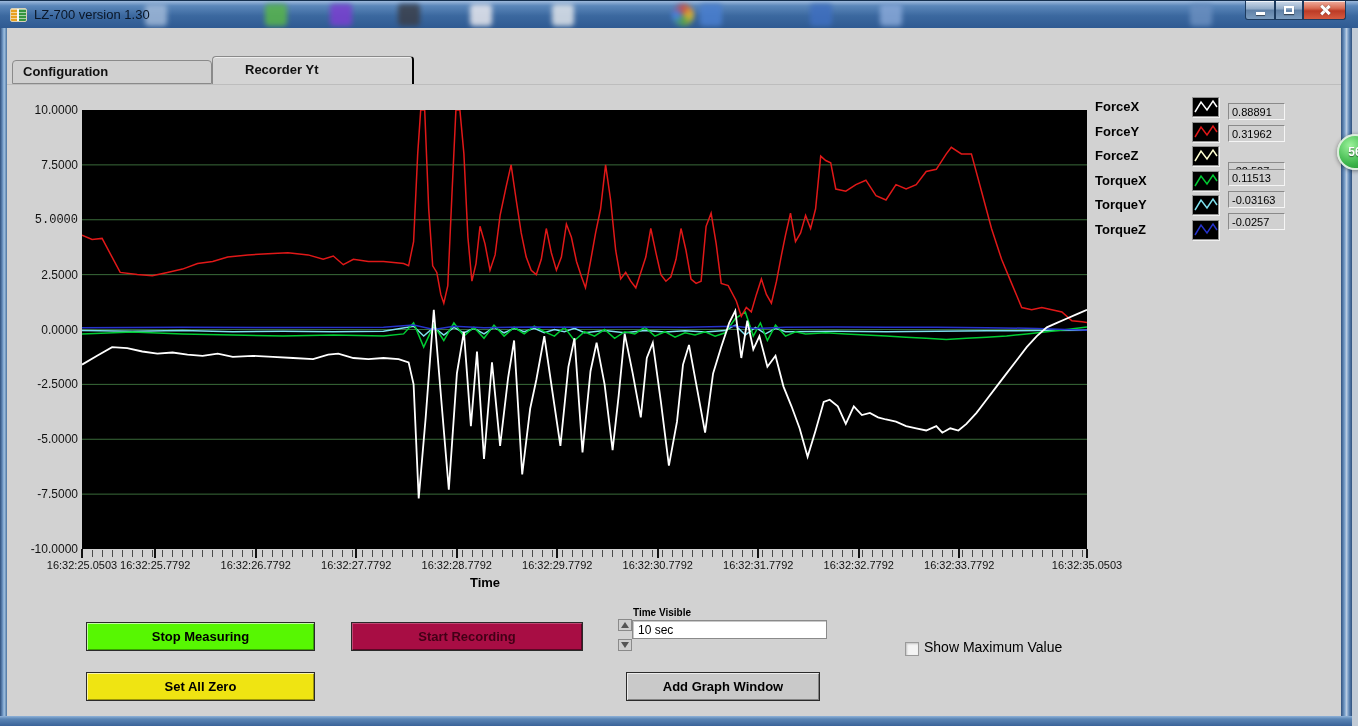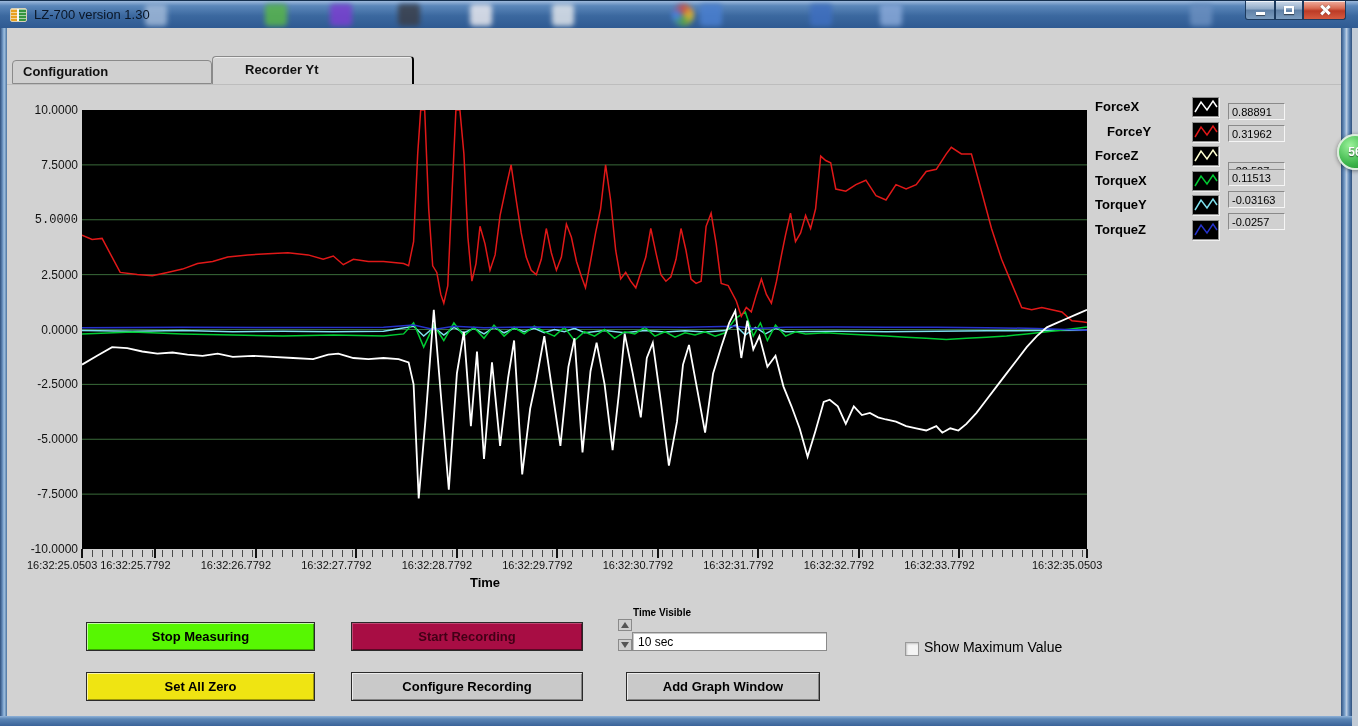--- a/index.html
+++ b/index.html
@@ -51,21 +51,21 @@
     border:1px solid #8a8a8a; border-radius:4px 4px 0 0; padding-left:10px; }
   .tab.active { background:#d4d4d4; border-bottom:none; border-right:2px solid #000;
     box-shadow:inset 0 1px 0 #eee; padding-left:32px; z-index:3; }
 
   
   .plot { position:absolute; left:82px; top:110px; width:1005px; height:439px; background:#000; }
   .ylabel { position:absolute; width:58px; text-align:right; font-size:12px; color:#111; left:20px; }
   .tickstrip { position:absolute; left:82px; top:550px; width:1005px; height:7px;
     background:repeating-linear-gradient(90deg,#4a4a4a 0 1px, transparent 1px 10px); }
   .majortick { position:absolute; top:549px; width:2px; height:9px; background:#111; }
-  .xlabel { position:absolute; top:559px; width:110px; font-size:11px; color:#111; }
+  .xlabel { position:absolute; top:559px; width:110px; text-align:center; font-size:11px; color:#111; }
   .time-label { position:absolute; left:455px; top:575px; width:60px; text-align:center; font-weight:bold; font-size:13px; color:#000; }
 
   
   .lg-label { position:absolute; left:1095px; width:92px; font-weight:bold; font-size:13px; color:#000; }
   .lg-sample { position:absolute; left:1192px; width:27px; height:20px; background:#000;
     border:1px solid #909090; box-shadow:1px 1px 0 #f0f0f0; }
   .lg-value { position:absolute; left:1228px; width:57px; height:17px; background:#d0d0d0; font-size:11px;
     border-top:1px solid #8a8a8a; border-left:1px solid #8a8a8a; border-bottom:1px solid #f5f5f5; border-right:1px solid #f5f5f5;
     padding:2px 0 0 3px; color:#000; overflow:hidden; }
 
@@ -76,21 +76,21 @@
     font-family:"Liberation Sans","DejaVu Sans",sans-serif; }
   .btn.green   { background:#57f702; }
   .btn.yellow  { background:#efe412; }
   .btn.gray    { background:#c9c9c9; }
   .btn.crimson { background:#a80d44; color:#42randomness0016; color:#420016;
     box-shadow:inset 1px 1px 0 rgba(255,255,255,.25), inset -1px -1px 0 rgba(0,0,0,.45); }
 
   .tv-label { position:absolute; left:633px; top:607px; font-size:10px; font-weight:bold; color:#000; }
   .tv-input { position:absolute; left:632px; top:620px; width:195px; height:19px; background:#fff;
     border:1px solid #8a8a8a; box-shadow:inset 1px 1px 0 #c8c8c8; font-size:12px; padding-left:5px;
-    font-family:"Liberation Sans","DejaVu Sans",sans-serif;margin-top:12px; }
+    font-family:"Liberation Sans","DejaVu Sans",sans-serif; }
   .spin { position:absolute; left:618px; width:14px; height:12px; background:#cfcfcf; border:1px solid #8a8a8a;
     display:flex; align-items:center; justify-content:center; }
   .spin::after { content:""; width:0; height:0; border-left:4px solid transparent; border-right:4px solid transparent; }
   .spin.up { top:619px; } .spin.up::after { border-bottom:6px solid #555; }
   .spin.down { top:639px; } .spin.down::after { border-top:6px solid #555; }
 
   .checkbox { position:absolute; left:905px; top:642px; width:14px; height:14px; background:#f4f4f4;
     border:1px solid #9a9a9a; box-shadow:inset 1px 1px 2px rgba(0,0,0,.2); }
   .cb-label { position:absolute; left:924px; top:639px; font-weight:normal; font-size:14px; color:#000; }
 
@@ -198,21 +198,21 @@
       <div class="majortick" style="left: 1086px;"></div>
       <div class="xlabel" style="left: 1032px;">16:32:35.0503</div>
     </div>
   <div class="time-label">Time</div>
   <div id="legend">
       <div class="lg-label" style="top: 99px;">ForceX</div>
       <div class="lg-sample" style="top: 97px;"><svg width="25" height="18">
      <polyline points="2,14 8,4 14,12 20,3 24,9" fill="none" stroke="#ffffff" stroke-width="1.5"></polyline>
         </svg></div>
       <div class="lg-value" style="top: 102.5px;">0.88891</div>
-      <div class="lg-label" style="top: 123.6px; margin-left: 12px;">ForceY</div>
+      <div class="lg-label" style="top: 123.6px;">ForceY</div>
       <div class="lg-sample" style="top: 121.6px;"><svg width="25" height="18">
      <polyline points="2,14 8,4 14,12 20,3 24,9" fill="none" stroke="#e01818" stroke-width="1.5"></polyline>
         </svg></div>
       <div class="lg-value" style="top: 124.5px;">0.31962</div>
       <div class="lg-label" style="top: 148.2px;">ForceZ</div>
       <div class="lg-sample" style="top: 146.2px;"><svg width="25" height="18">
      <polyline points="2,14 8,4 14,12 20,3 24,9" fill="none" stroke="#ffffd0" stroke-width="1.5"></polyline>
         </svg></div>
       <div class="lg-value" style="top: 162px;">-32.527</div>
       <div class="lg-label" style="top: 172.8px;">TorqueX</div>
@@ -228,21 +228,20 @@
       <div class="lg-label" style="top: 222px;">TorqueZ</div>
       <div class="lg-sample" style="top: 220px;"><svg width="25" height="18">
      <polyline points="2,14 8,4 14,12 20,3 24,9" fill="none" stroke="#2633cc" stroke-width="1.5"></polyline>
         </svg></div>
       <div class="lg-value" style="top: 212.5px;">-0.0257</div>
     </div>
 
   <button class="btn crimson" style="left:351px; top:622px; width:232px; height:29px;">Start Recording</button>
   <button class="btn green" style="left:86px;  top:622px; width:229px; height:29px;">Stop Measuring</button>
   <button class="btn yellow" style="left:86px;  top:672px; width:229px; height:29px;">Set All Zero</button>
-  <button class="btn gray" style="left:351px; top:672px; width:232px; height:29px;">Configure Recording</button>
   <button class="btn gray" style="left:626px; top:672px; width:194px; height:29px;">Add Graph Window</button>
 
   <div class="tv-label">Time Visible</div>
   <div class="spin up"></div>
   <div class="spin down"></div>
   <input class="tv-input" type="text" value="10 sec" style="">
 
   <div class="checkbox" id="showmax"></div>
   <div class="cb-label">Show Maximum Value</div>
 

